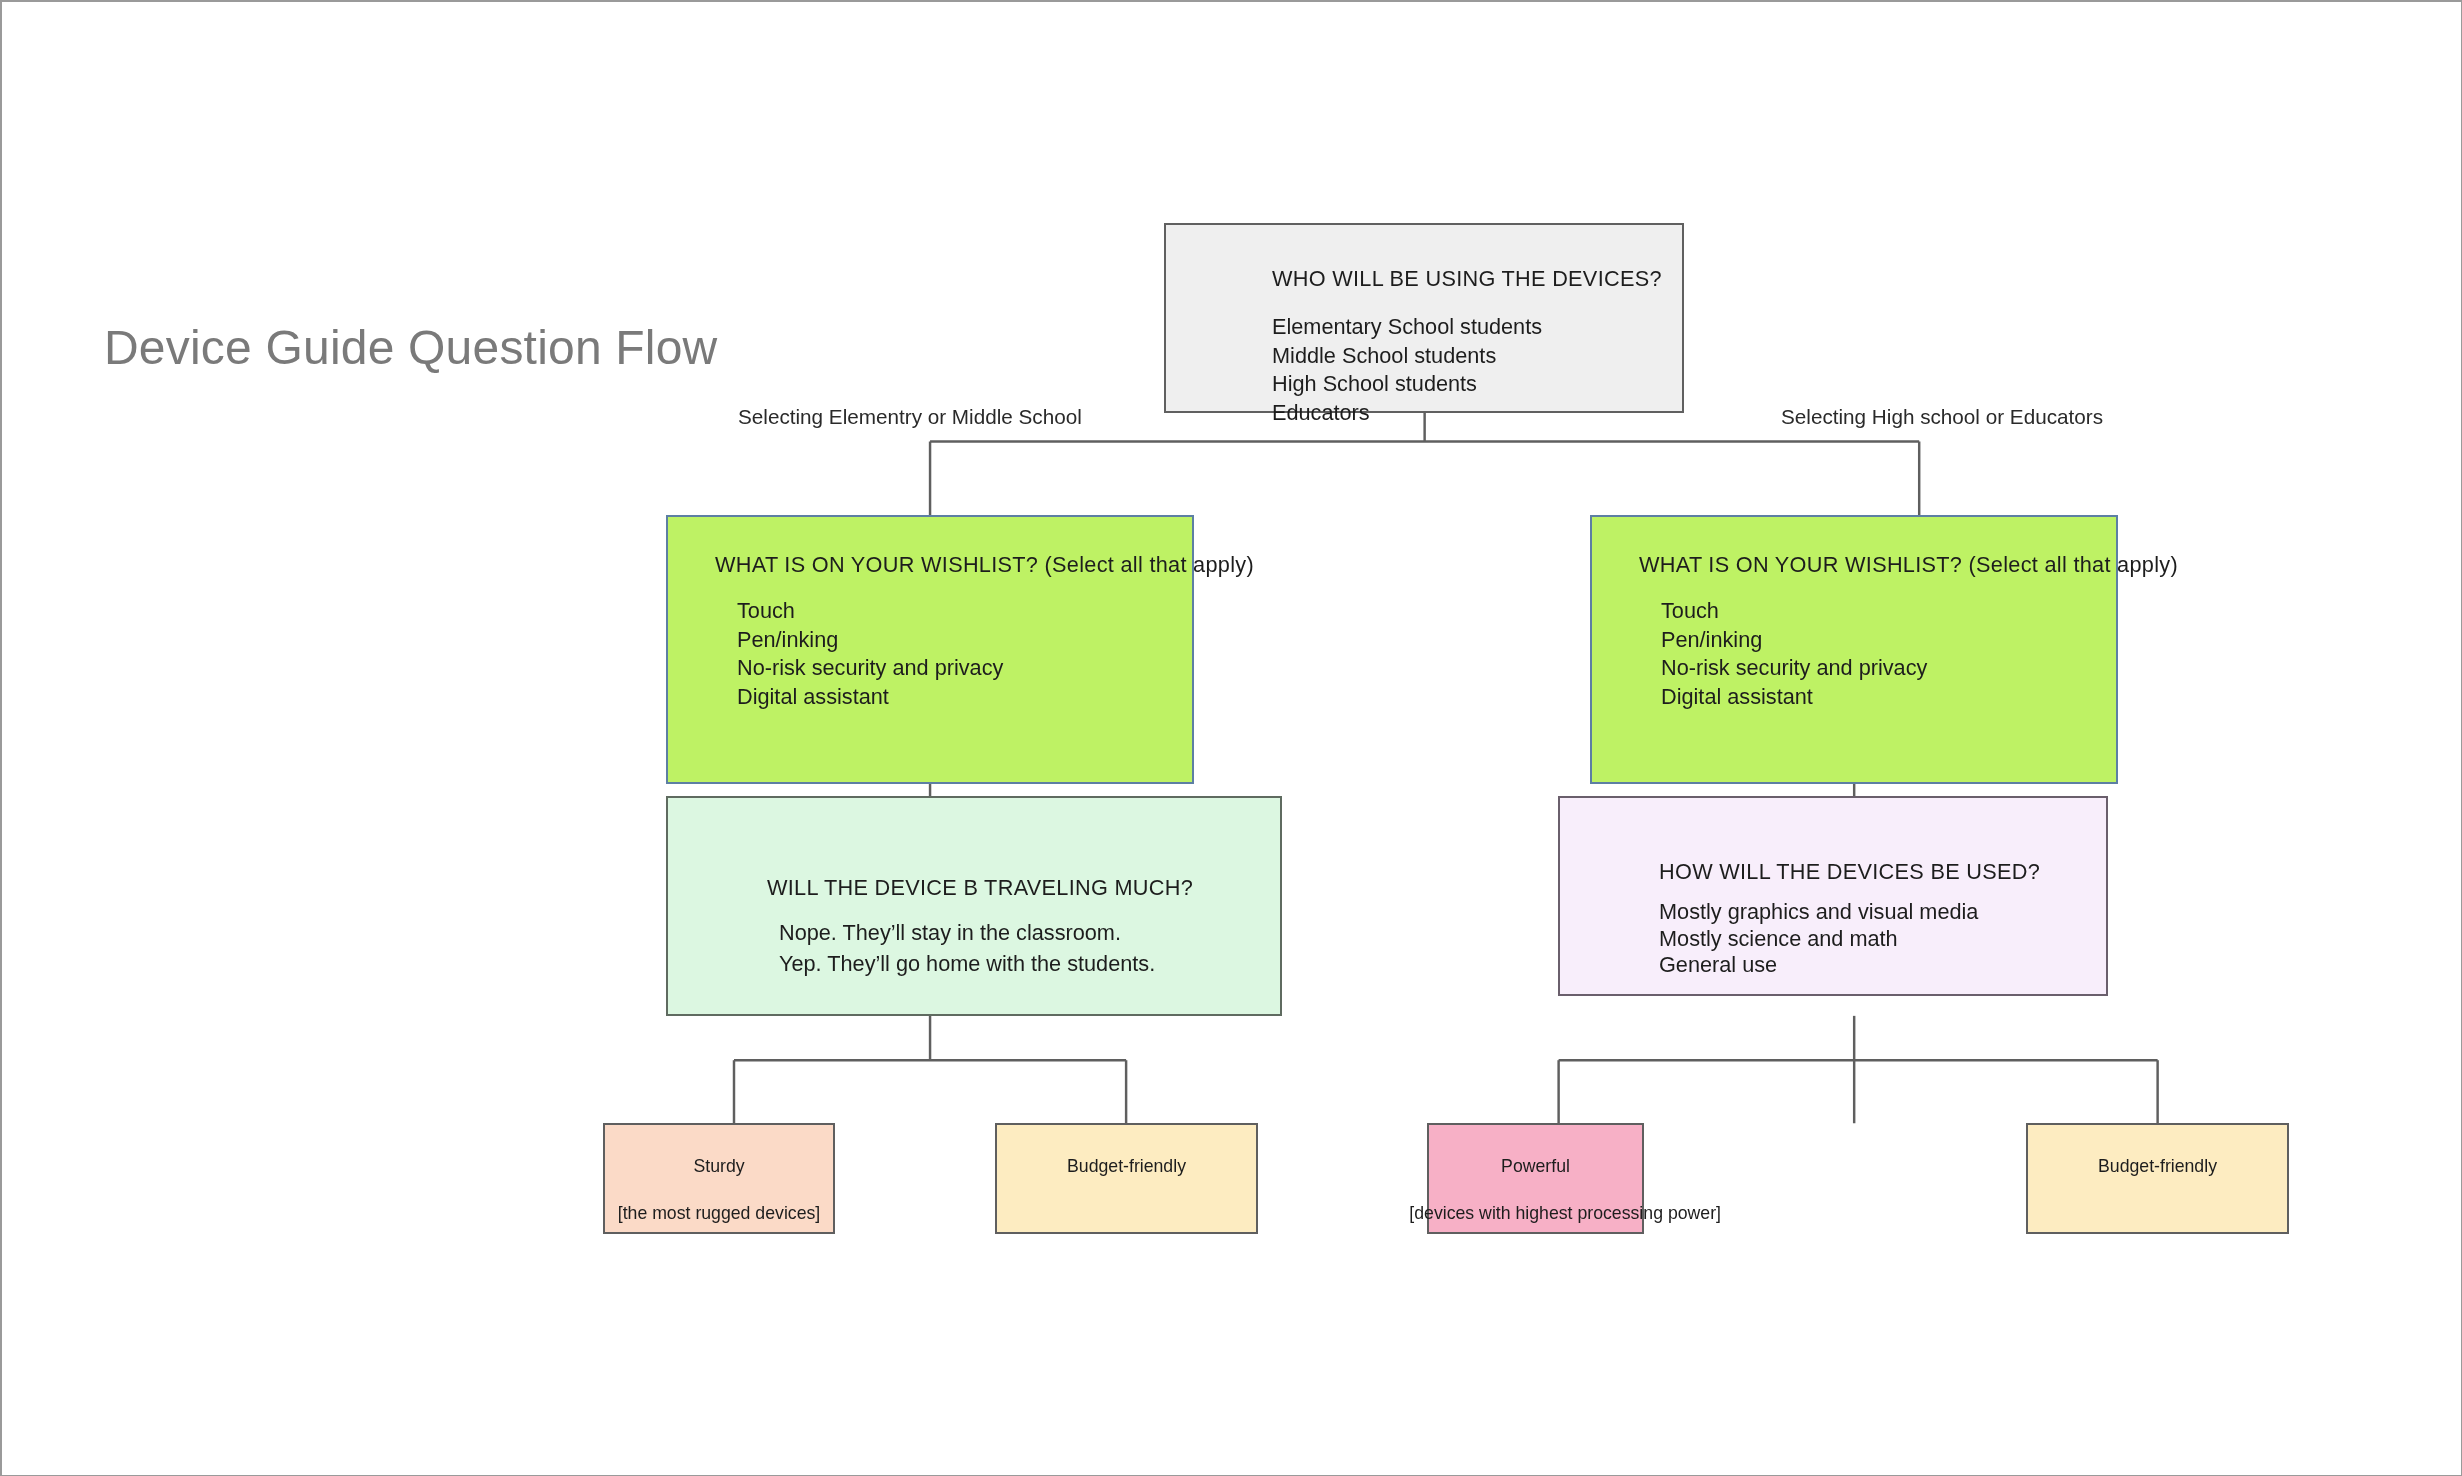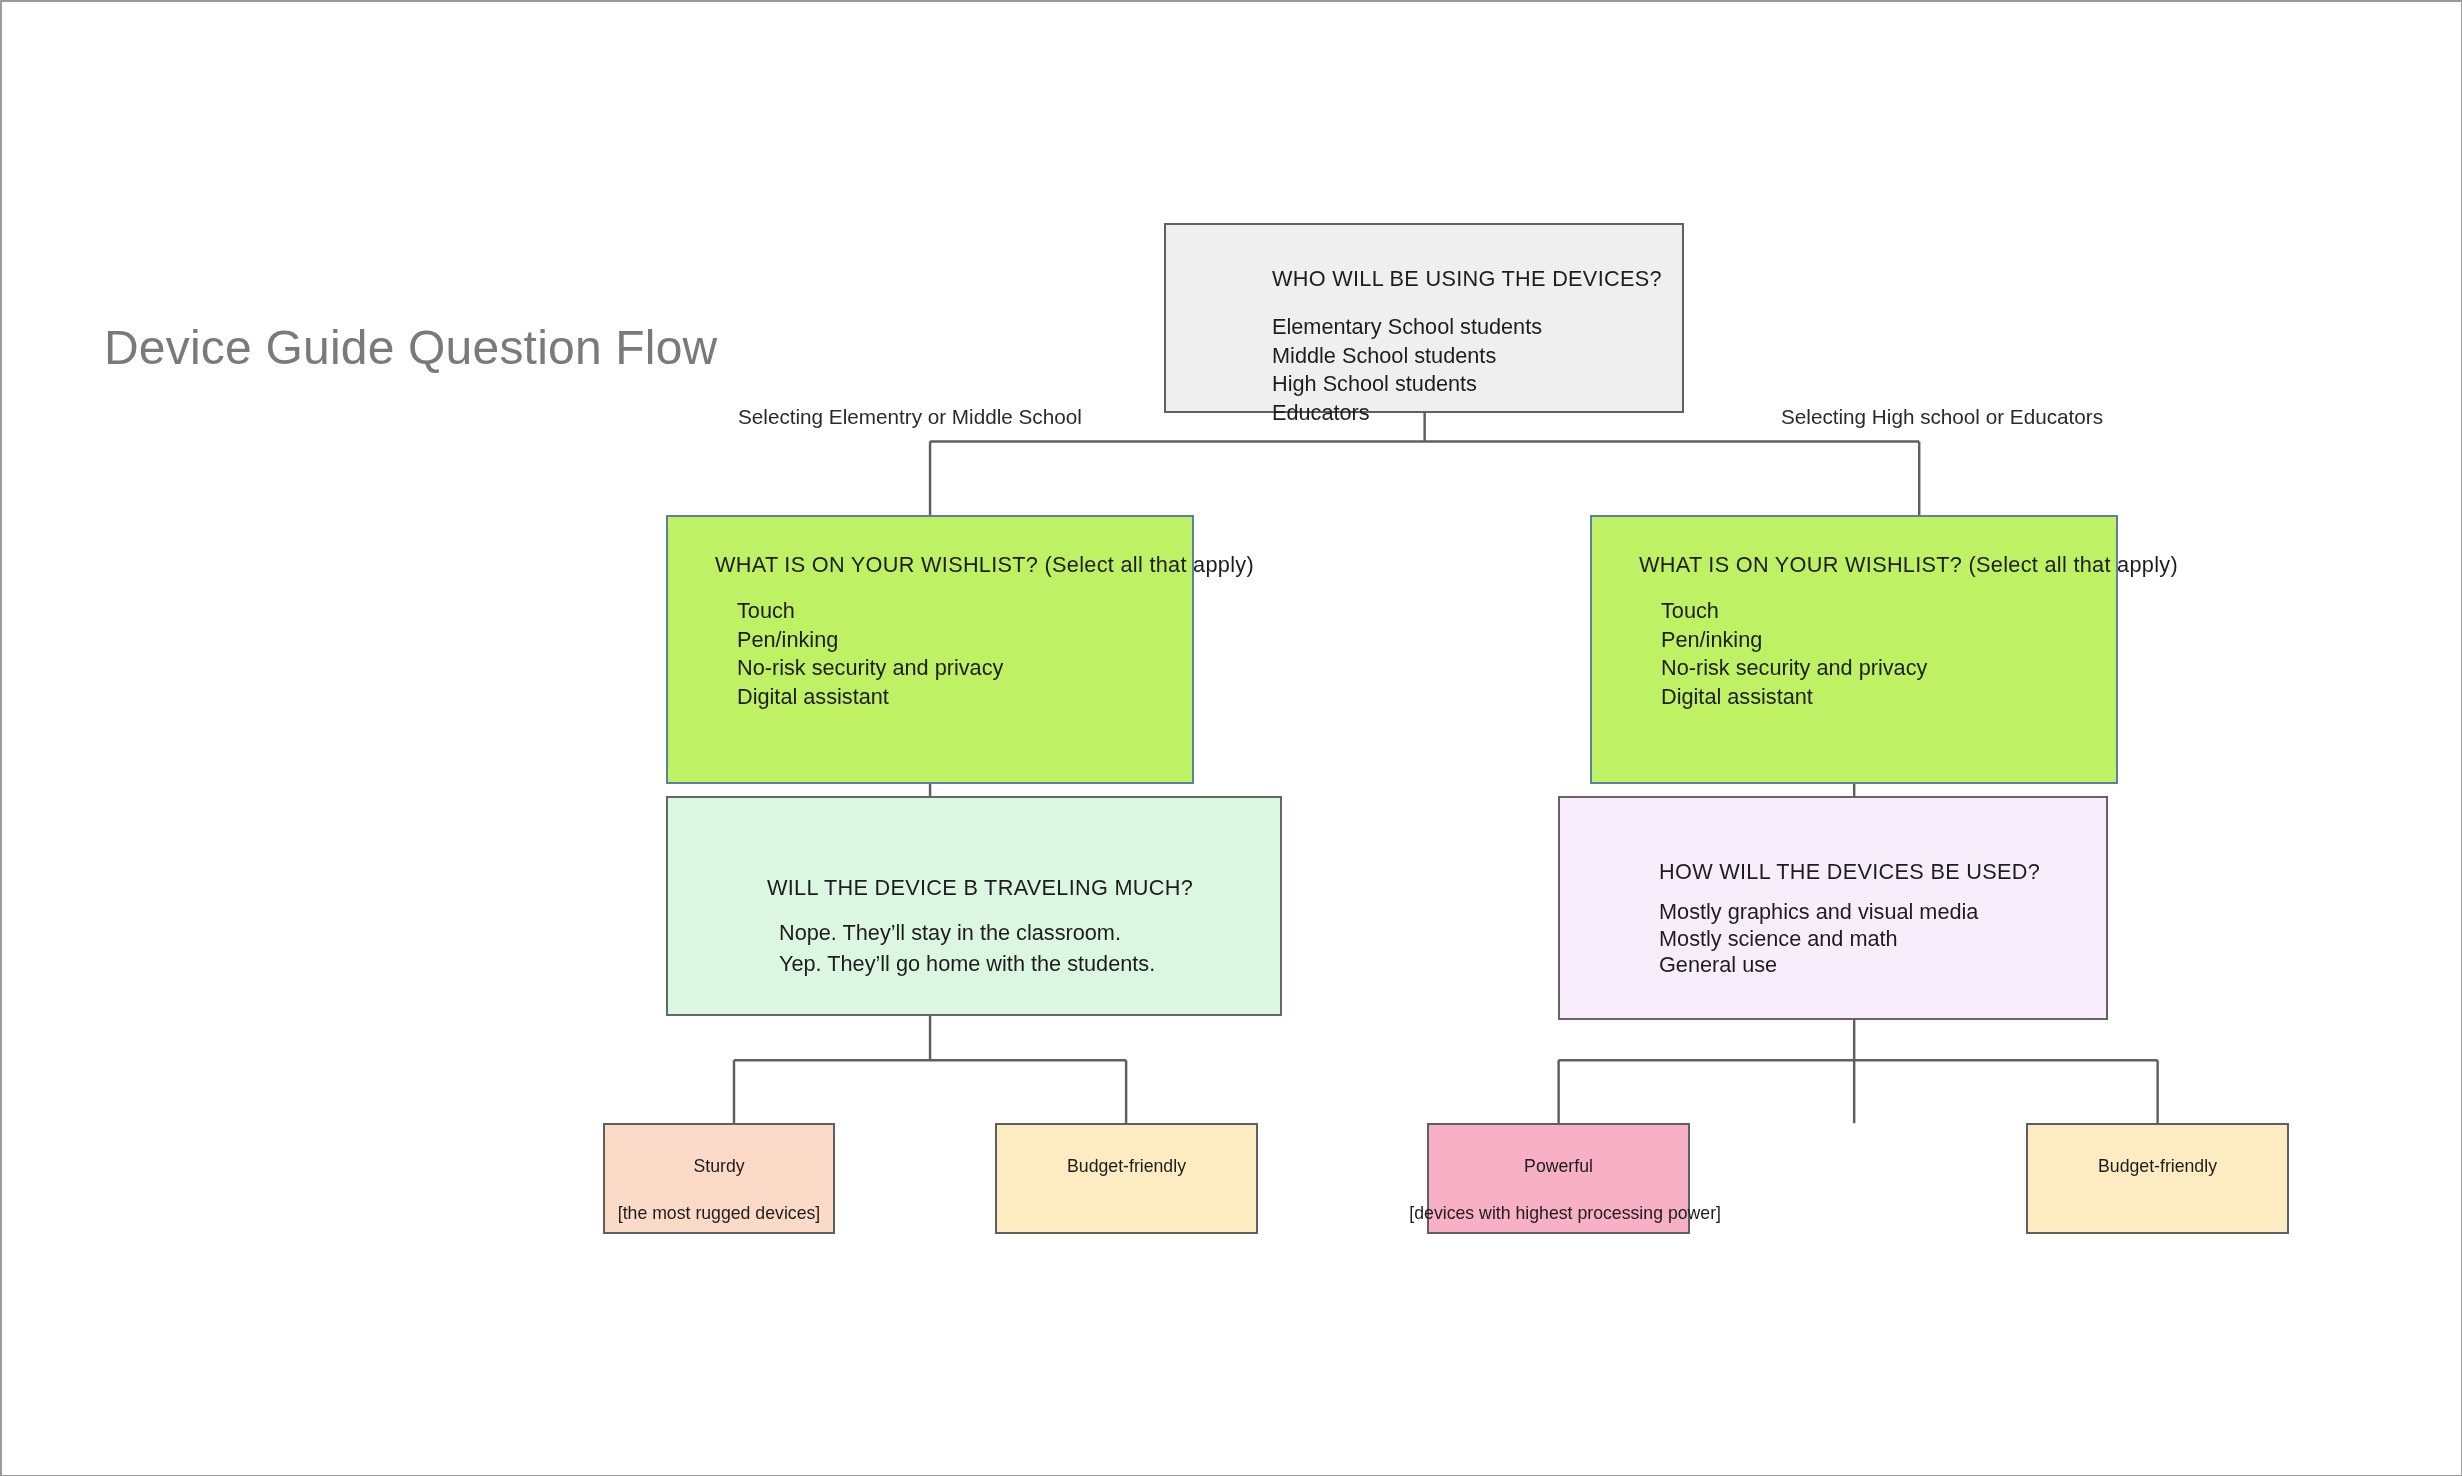--- a/index.html
+++ b/index.html
@@ -100,21 +100,21 @@
   }
   #node-travel .q-title { position: absolute; left: 99px; top: 77px; }
   #node-travel .opt-list { position: absolute; left: 111px; top: 120px; }
   #node-travel .opt { line-height: 30.5px; }
 
   
   #node-usage {
     left: 1556px;
     top: 794px;
     width: 550px;
-    height: 224px;
+    height: 200px;
     background: #f8eefb;
     border-color: #6a5f6c;
   }
   #node-usage .q-title { position: absolute; left: 99px; top: 61px; }
   #node-usage .opt-list { position: absolute; left: 99px; top: 101px; }
   #node-usage .opt { line-height: 26.6px; }
 
   
   .leaf { height: 111px; }
   .leaf .leaf-label {
@@ -137,21 +137,21 @@
   }
   #node-sturdy {
     left: 601px; top: 1121px; width: 232px;
     background: #fbdac7; border-color: #5f5f5f;
   }
   #node-budget-left {
     left: 993px; top: 1121px; width: 263px;
     background: #fdecc1; border-color: #5f5f5f;
   }
   #node-powerful {
-    left: 1425px; top: 1121px; width: 263px;
+    left: 1425px; top: 1121px; width: 217px;
     background: #f7b0c6; border-color: #5f5f5f;
   }
   #node-advanced {
     left: 1726px; top: 1121px; width: 263px;
     background: #b5b6d7; border-color: #5f5f5f;
   }
   #node-budget-right {
     left: 2024px; top: 1121px; width: 263px;
     background: #fdecc1; border-color: #5f5f5f;
   }

